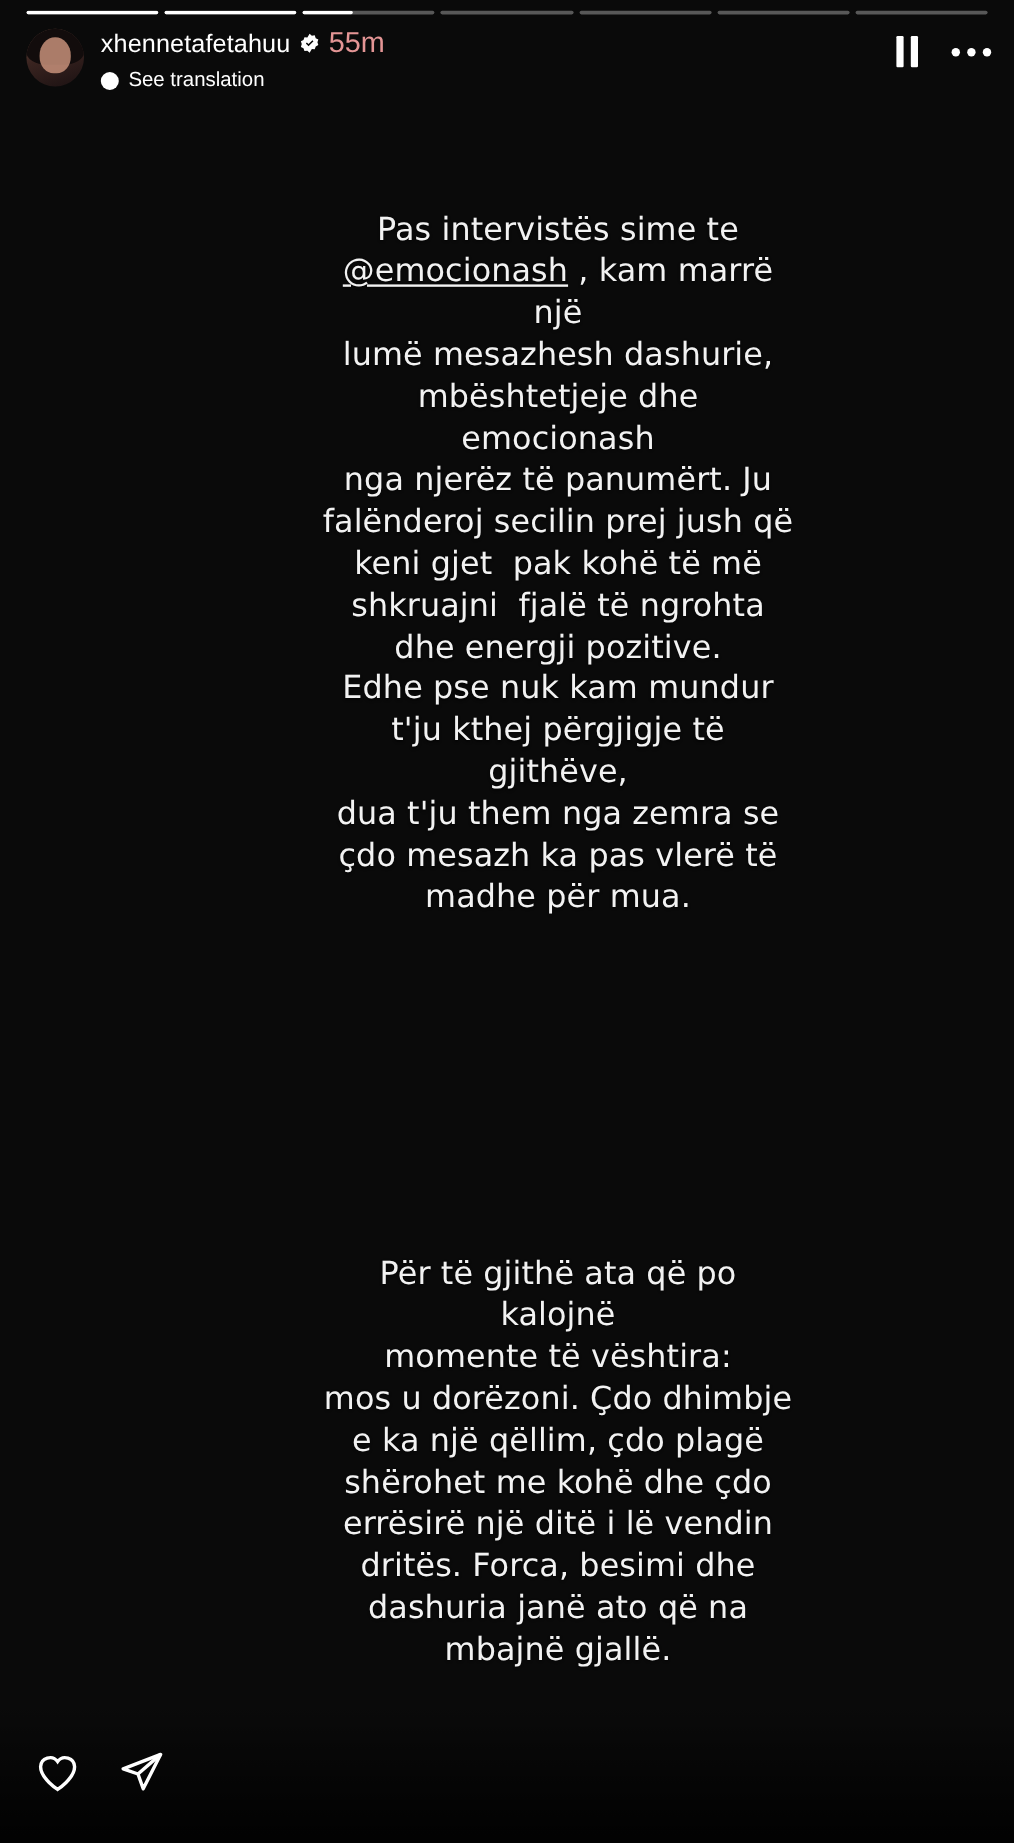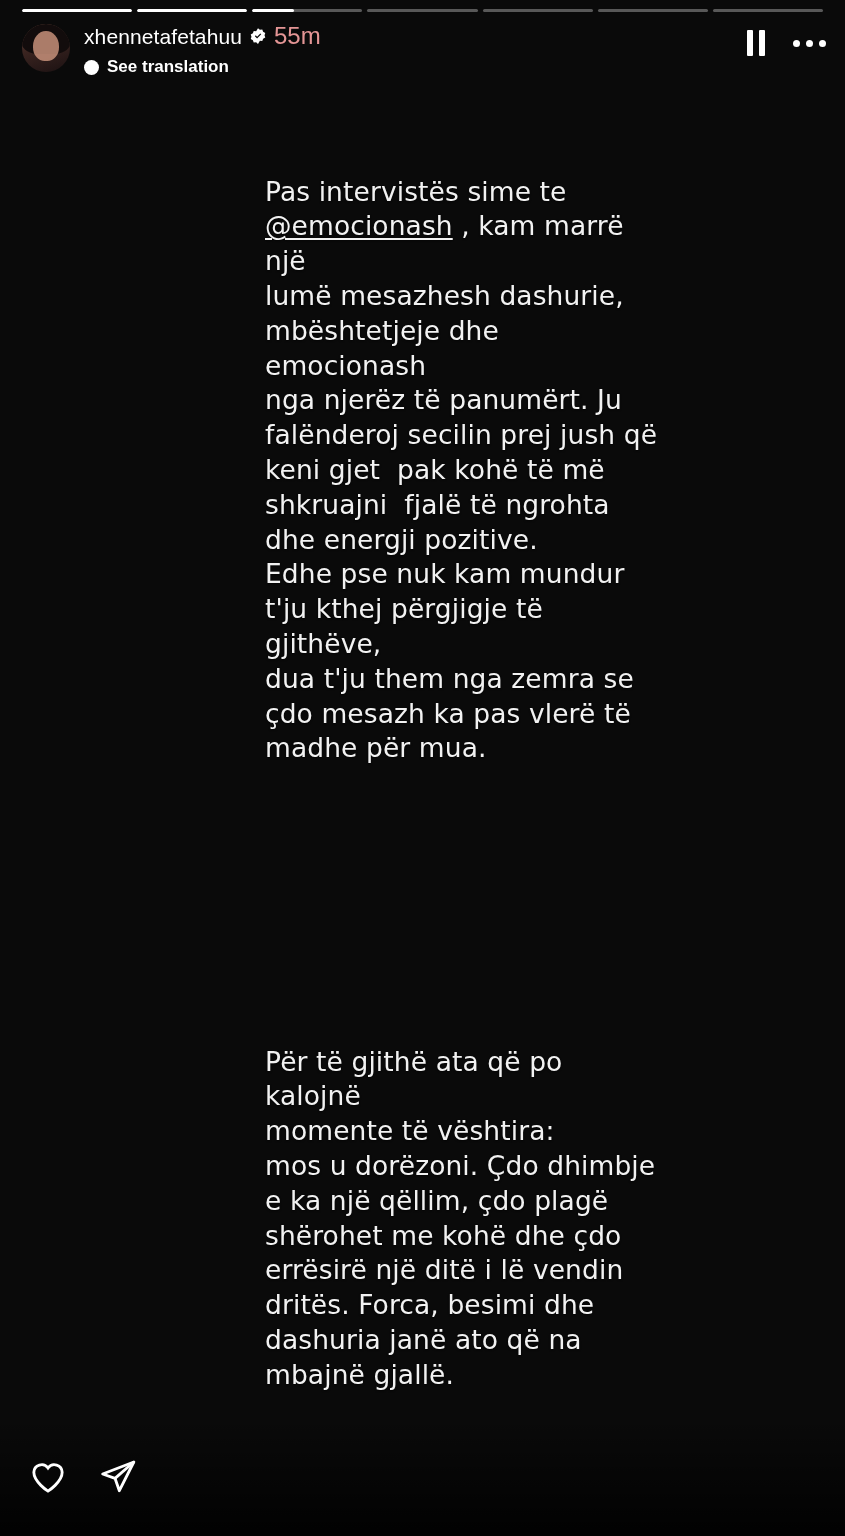--- a/index.html
+++ b/index.html
@@ -9,20 +9,21 @@
     background: #000;
     overflow: hidden;
     font-family: "Liberation Sans", sans-serif;
   }
   #story {
     position: relative;
     width: 845px;
     height: 1536px;
     background: #0a0a0a;
     overflow: hidden;
+    text-align: center;
   }
 
   
   .progress-row {
     position: absolute;
     top: 9px;
     left: 22px;
     right: 22px;
     height: 3px;
     display: flex;
@@ -130,21 +131,21 @@
     position: absolute;
     left: 4px; top: 9px;
     width: 5px; height: 5px;
     background: #fff;
     border-radius: 1px;
     transform: rotate(14deg);
   }
   .translate-label {
     color: #fff;
     font-size: 17px;
-    font-weight: bold;
+    font-weight: normal;
   }
   .hdr-actions {
     display: flex;
     align-items: center;
     gap: 26px;
     margin-top: 8px;
     flex: 0 0 auto;
   }
   .pause-icon {
     width: 20px;

